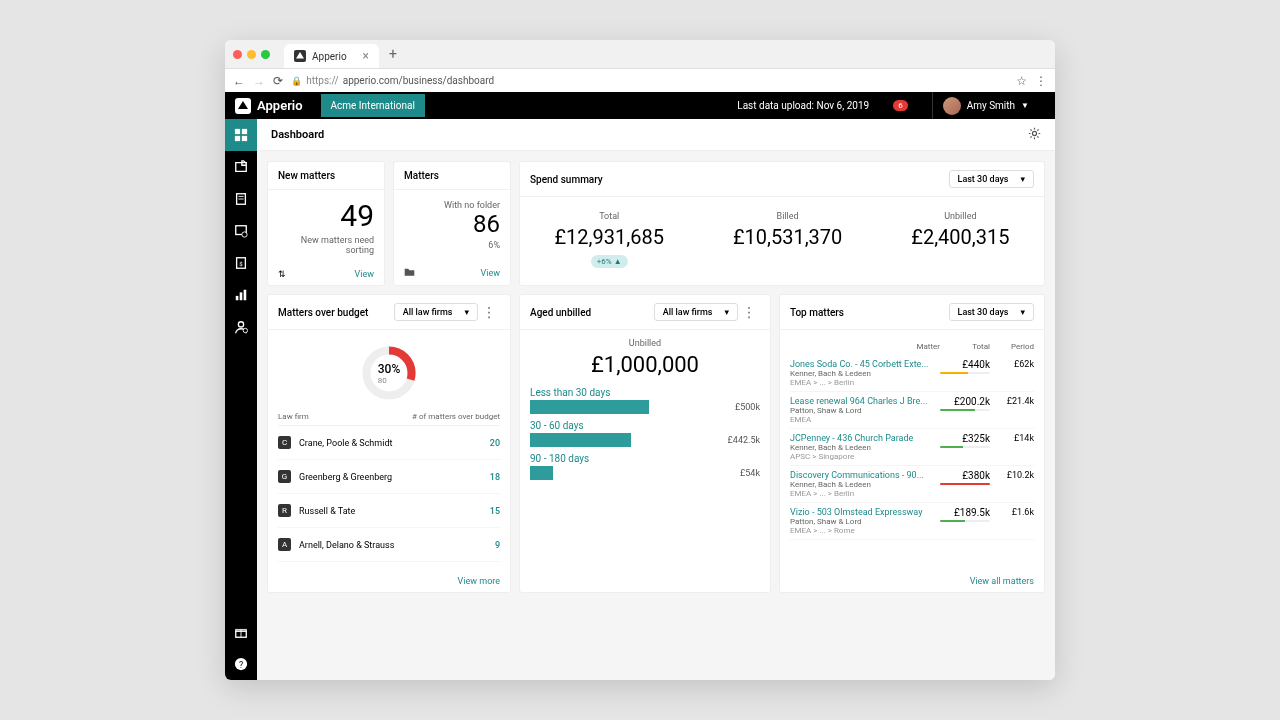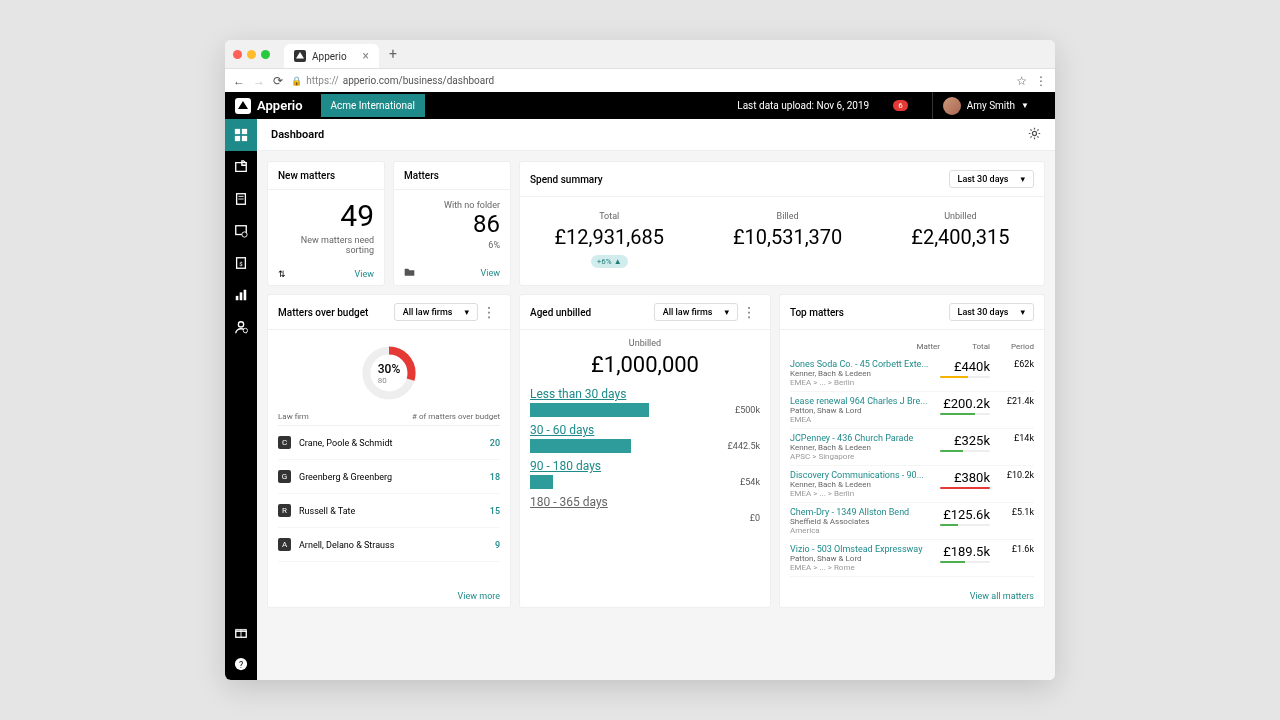--- a/index.html
+++ b/index.html
@@ -62,36 +62,36 @@
 .donut-wrap { display: flex; justify-content: center; padding: 6px 0; }
 .donut { width: 58px; height: 58px; position: relative; }
 .donut-text { position: absolute; top: 50%; left: 50%; transform: translate(-50%,-50%); text-align: left; }
 .donut-pct { font-size: 12px; font-weight: 500; }
 .donut-sub { font-size: 8px; color: #888; }
 .table-head { display: flex; font-size: 8px; color: #666; padding: 4px 0; border-bottom: 1px solid #f0f0f0; }
 .firm-row { display: flex; align-items: center; padding: 10px 0; border-bottom: 1px solid #f5f5f5; font-size: 9px; }
 .firm-badge { width: 13px; height: 13px; background: #333; color: #fff; border-radius: 2px; display: flex; align-items: center; justify-content: center; font-size: 8px; margin-right: 8px; }
 .firm-count { margin-left: auto; color: #1f8a8a; font-weight: 500; }
 .aged-section { margin-bottom: 6px; }
-.aged-label { font-size: 12px; color: #1f8a8a; margin-bottom: 2px; cursor:pointer;text-decoration:underline;}
+.aged-label { font-size: 10px; color: #1f8a8a; margin-bottom: 2px; cursor:pointer;}
 .aged-label.muted { color: #666; cursor:default;}
 .aged-bar-row { display: flex; align-items: center; gap: 8px; }
 .aged-bar-track { flex: 1; height: 14px; display: flex; }
 .aged-bar { background: #2f9c9c; height: 100%; }
 .aged-value { font-size: 9px; color: #555; width: 42px; text-align: right; }
 .unbilled-big { text-align: center; font-size: 22px; padding: 4px 0 10px; }
 .unbilled-label { text-align: center; font-size: 9px; color: #666; }
 .matter-head { display: flex; font-size: 8px; color: #666; padding: 4px 0; }
 .matter-head .c1{ flex:1;text-align:right;} .matter-head .c2{width:50px;text-align:right;} .matter-head .c3{width:44px;text-align:right;}
 .matter-row { padding: 4px 0; border-bottom: 1px solid #f5f5f5; display:flex;}
 .matter-left { flex: 1; min-width:0;}
 .matter-title { color: #1f8a8a; font-size: 9px; white-space: nowrap; overflow: hidden; text-overflow: ellipsis; cursor:pointer;}
 .matter-sub { font-size: 8px; color: #666; }
 .matter-loc { font-size: 8px; color: #999; }
-.matter-total { width: 50px; text-align: right; font-size: 13px; }
+.matter-total { width: 50px; text-align: right; font-size: 10px; }
 .matter-period { width: 44px; text-align: right; font-size: 9px; }
 .progress-bar { height: 2px; background: #eee; margin-top: 2px; border-radius:1px; overflow:hidden;}
 .progress-fill { height: 100%; }
 .pf-yellow{background:#f5b300;} .pf-green{background:#4caf50;} .pf-red{background:#e53935;}
 </style>
 </head>
 <body>
 
 <div class="browser">
   <div class="browser-chrome">
@@ -364,29 +364,20 @@
                     </div>
                     <div class="aged-section">
                       <div class="aged-label ">90 - 180 days</div>
   <div class="aged-bar-row">
                         <div class="aged-bar-track">
                           <div class="aged-bar" style="width:13%"></div>
                         </div>
   <div class="aged-value">£54k</div>
                       </div>
                     </div>
-                    <div class="aged-section">
-                      <div class="aged-label muted">180 - 365 days</div>
-  <div class="aged-bar-row">
-                        <div class="aged-bar-track">
-                          <div class="aged-bar" style="width:0%"></div>
-                        </div>
-  <div class="aged-value">£0</div>
-                      </div>
-                    </div>
                   </div>
               </div>
             </div>
 
             <div class="card" style="flex:1">
               <div class="card-header">
                 <span>Top matters</span>
                 <div style="margin-left:auto" class="dropdown">
                   <span>Last 30 days</span>
                     <span>▾</span>
@@ -446,33 +437,20 @@
   </div>
   <div class="matter-total">£380k
     <div class="progress-bar">
                           <div class="progress-fill pf-red" style="width:100%"></div>
                         </div>
   </div>
   <div class="matter-period">£10.2k</div>
                     </div>
                     <div class="matter-row">
                       <div class="matter-left">
-    <div class="matter-title">Chem-Dry - 1349 Allston Bend</div>
-    <div class="matter-sub">Sheffield &amp; Associates</div>
-    <div class="matter-loc">America</div>
-  </div>
-  <div class="matter-total">£125.6k
-    <div class="progress-bar">
-                          <div class="progress-fill pf-green" style="width:35%"></div>
-                        </div>
-  </div>
-  <div class="matter-period">£5.1k</div>
-                    </div>
-                    <div class="matter-row">
-                      <div class="matter-left">
     <div class="matter-title">Vizio - 503 Olmstead Expressway</div>
     <div class="matter-sub">Patton, Shaw &amp; Lord</div>
     <div class="matter-loc">EMEA &gt; ... &gt; Rome</div>
   </div>
   <div class="matter-total">£189.5k
     <div class="progress-bar">
                           <div class="progress-fill pf-green" style="width:50%"></div>
                         </div>
   </div>
   <div class="matter-period">£1.6k</div>

